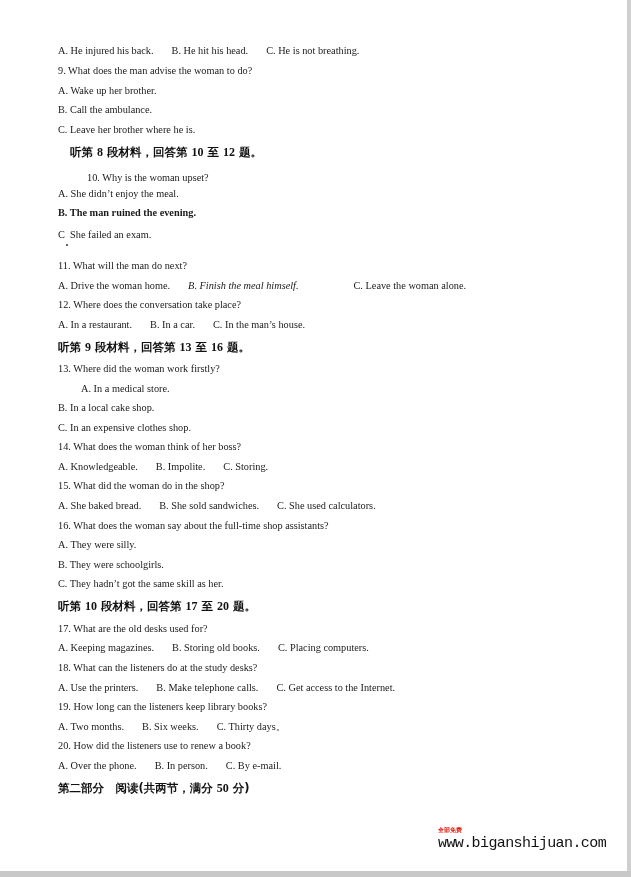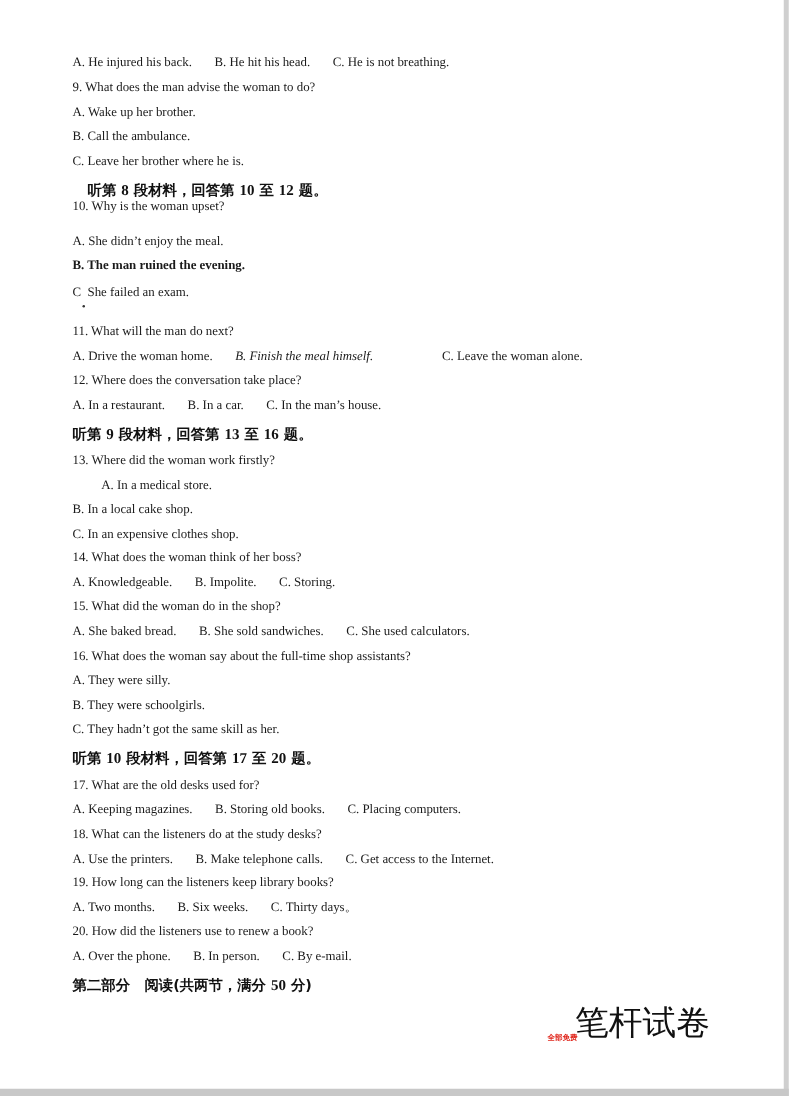--- a/index.html
+++ b/index.html
@@ -55,21 +55,21 @@
 <div class="page-edge-right"></div>
 <div class="page-edge-bottom"></div>
 
 <div class="content" id="content">
     <div class="line" style="top: 45px;"><span class="opt">A. He injured his back.</span><span class="opt" style="margin-left: 18px;">B. He hit his head.</span><span class="opt" style="margin-left: 18px;">C. He is not breathing.</span></div>
     <div class="line" style="top: 65px;">9. What does the man advise the woman to do?</div>
     <div class="line" style="top: 85px;">A. Wake up her brother.</div>
     <div class="line" style="top: 104px;">B. Call the ambulance.</div>
     <div class="line" style="top: 124px;">C. Leave her brother where he is.</div>
     <div class="heading" style="top: 145px; padding-left: 12px;"><span>听第 </span><span class="num">8</span><span> 段材料，回答第 </span><span class="num">10</span><span> 至 </span><span class="num">12</span><span> 题。</span></div>
-    <div class="line" style="top: 160px;">10. Why is the woman upset?</div>
+    <div class="line" style="top: 172px; margin-left: 29px;">10. Why is the woman upset?</div>
     <div class="line" style="top: 188px;">A. She didn’t enjoy the meal.</div>
     <div class="line" style="top: 207px; font-weight: bold;">B. The man ruined the evening.</div>
     <div class="line" style="top: 229px;">C  She failed an exam.</div>
     <div class="line" style="top: 260px;">11. What will the man do next?</div>
     <div class="line" style="top: 280px;"><span class="opt">A. Drive the woman home.</span><span class="opt" style="margin-left: 18px; font-style: italic;">B. Finish the meal himself.</span><span class="opt" style="margin-left: 18px; padding-left: 37px;">C. Leave the woman alone.</span></div>
     <div class="line" style="top: 299px;">12. Where does the conversation take place?</div>
     <div class="line" style="top: 319px;"><span class="opt">A. In a restaurant.</span><span class="opt" style="margin-left: 18px;">B. In a car.</span><span class="opt" style="margin-left: 18px;">C. In the man’s house.</span></div>
     <div class="heading" style="top: 340px;"><span>听第 </span><span class="num">9</span><span> 段材料，回答第 </span><span class="num">13</span><span> 至 </span><span class="num">16</span><span> 题。</span></div>
     <div class="line" style="top: 363px;">13. Where did the woman work firstly?</div>
     <div class="line" style="top: 383px; margin-left: 23px;">A. In a medical store.</div>
@@ -90,15 +90,15 @@
     <div class="line" style="top: 682px;"><span class="opt">A. Use the printers.</span><span class="opt" style="margin-left: 18px;">B. Make telephone calls.</span><span class="opt" style="margin-left: 18px;">C. Get access to the Internet.</span></div>
     <div class="line" style="top: 701px;">19. How long can the listeners keep library books?</div>
     <div class="line" style="top: 721px;"><span class="opt">A. Two months.</span><span class="opt" style="margin-left: 18px;">B. Six weeks.</span><span class="opt" style="margin-left: 18px;">C. Thirty days。</span></div>
     <div class="line" style="top: 740px;">20. How did the listeners use to renew a book?</div>
     <div class="line" style="top: 760px;"><span class="opt">A. Over the phone.</span><span class="opt" style="margin-left: 18px;">B. In person.</span><span class="opt" style="margin-left: 18px;">C. By e-mail.</span></div>
     <div class="heading" style="top: 781px;"><span>第二部分　阅读(共两节，满分 </span><span class="num">50</span><span> 分)</span></div>
   </div>
 <div class="stray-dot"></div>
 
 <div class="watermark">
-  <div class="wm-title">笔杆试卷</div>
   <div class="wm-free">全部免费</div>
+  <div class="wm-url">www.biganshijuan.com</div>
 </div>
 
 </body></html>

